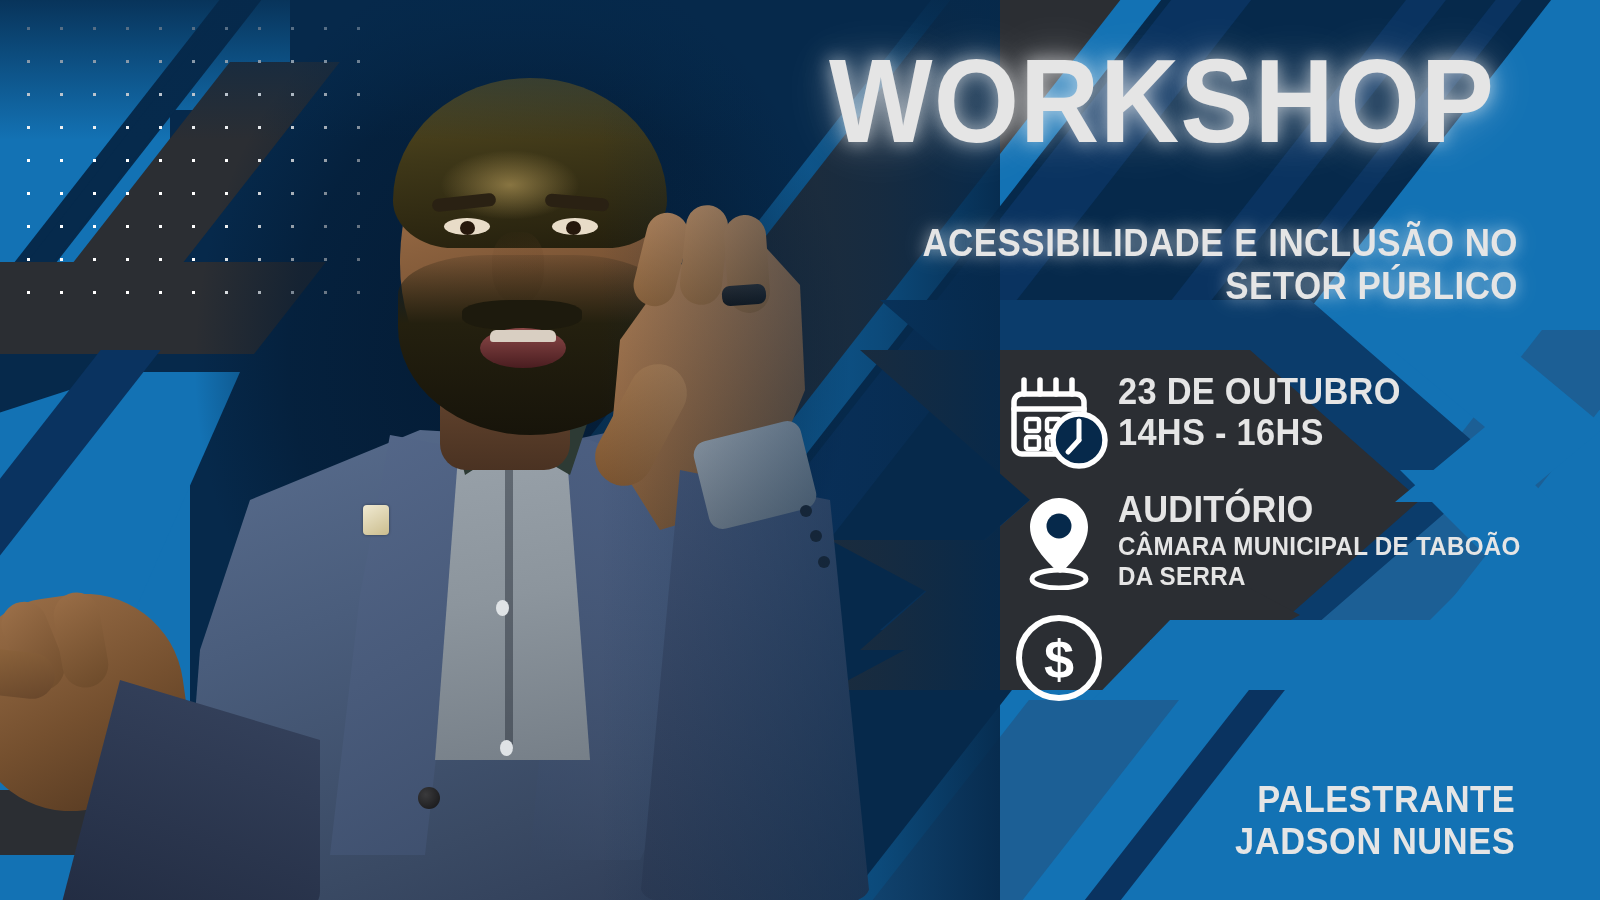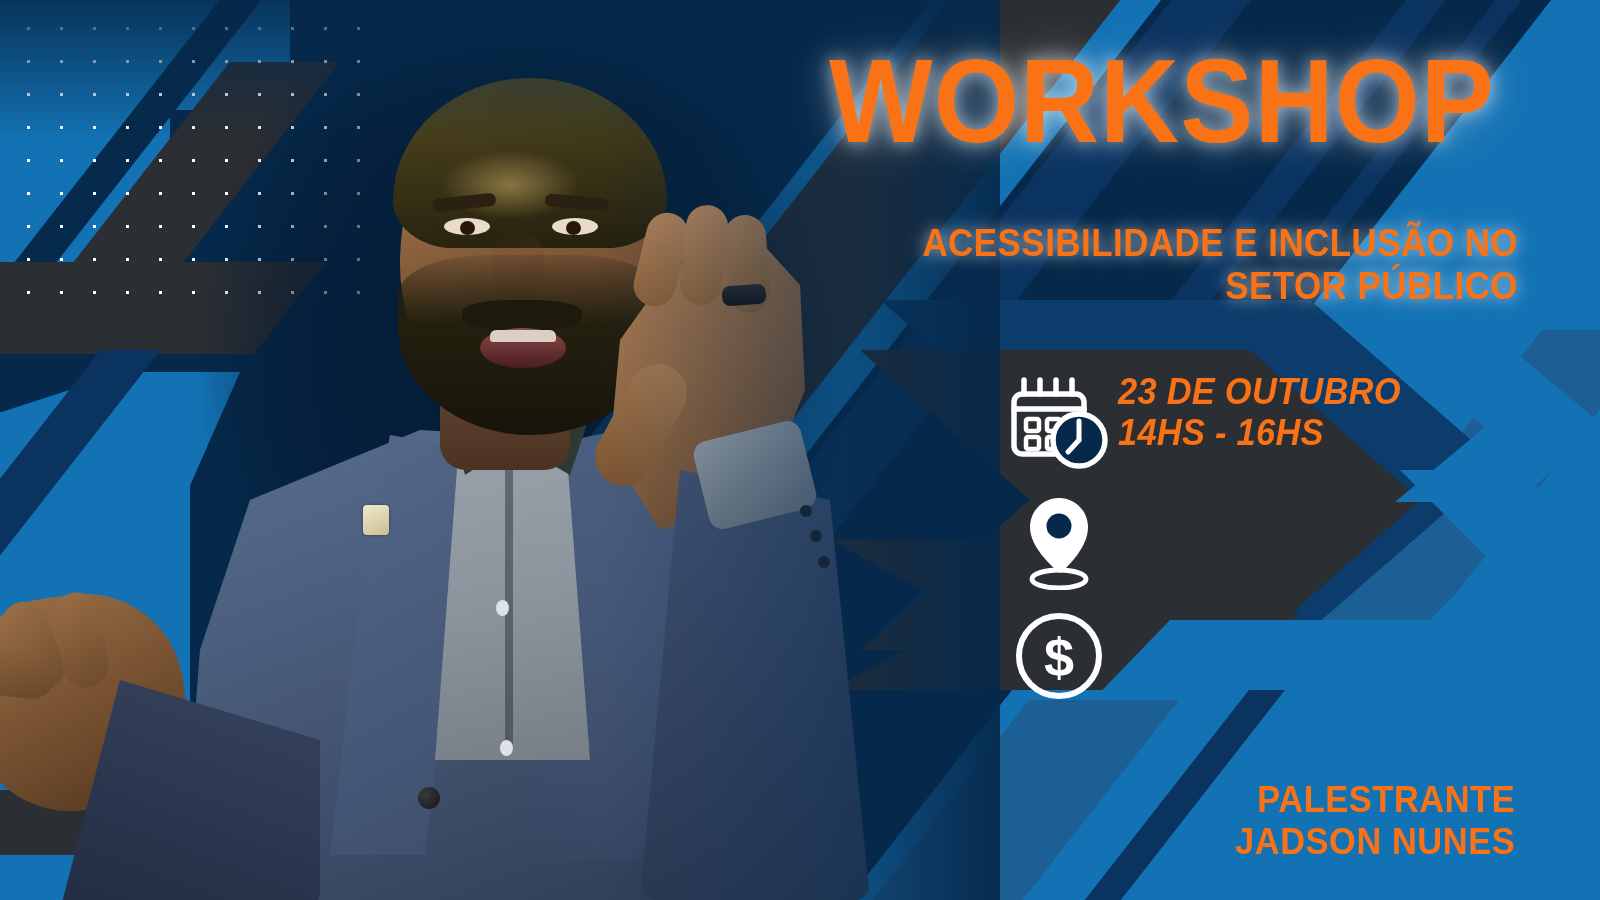--- a/index.html
+++ b/index.html
@@ -41,21 +41,21 @@
     overflow: hidden;
   }
   .ph { position: absolute; }
 
   
   #content {
     position: absolute;
     left: 800px; top: 0;
     width: 800px; height: 900px;
     z-index: 20;
-    color: #f97316;
+    color: #e5e5e5;
   }
 
   .title {
     position: absolute;
     right: 105px;
     top: 42px;
     font-size: 118px;
     line-height: 1;
     font-weight: bold;
     letter-spacing: 1px;
@@ -97,21 +97,21 @@
     display: flex;
     align-items: flex-start;
   }
   .dicon {
     width: 118px;
     flex: 0 0 118px;
     display: flex;
     justify-content: center;
     padding-top: 4px;
   }
-  .dtext { flex: 1 1 auto; font-style: italic; }
+  .dtext { flex: 1 1 auto; }
 
   .big {
     font-size: 37px;
     font-weight: bold;
     line-height: 1.1;
     letter-spacing: 0.3px;
     transform: scaleX(0.93);
     transform-origin: left center;
     white-space: nowrap;
   }
@@ -394,20 +394,25 @@
       </div>
 
       <div class="drow row-place">
         <div class="dicon">
           <svg width="74" height="96" viewBox="0 0 74 96" aria-hidden="true">
             <path d="M37 4 C21 4 8 17 8 33 c0 20 21 38 28 45 c1 1 3 1 4 0 c7 -7 26 -25 26 -45 C66 17 53 4 37 4 Z" fill="#ffffff"></path>
             <circle cx="37" cy="32" r="12.5" fill="#06294B"></circle>
             <ellipse cx="37" cy="85" rx="27" ry="9" fill="none" stroke="#ffffff" stroke-width="5"></ellipse>
           </svg>
         </div>
+        <div class="dtext">
+          <div class="big">AUDITÓRIO</div>
+          <div class="small">CÂMARA MUNICIPAL DE TABOÃO</div>
+          <div class="small">DA SERRA</div>
+        </div>
       </div>
 
       <div class="drow row-price">
         <div class="dicon">
           <svg width="92" height="92" viewBox="0 0 92 92" aria-hidden="true">
             <circle cx="46" cy="46" r="40" fill="none" stroke="#ffffff" stroke-width="6"></circle>
             <text x="46" y="66" text-anchor="middle" font-family="&quot;Liberation Sans&quot;, sans-serif" font-size="54" font-weight="bold" fill="#ffffff">$</text>
           </svg>
         </div>
       </div>

